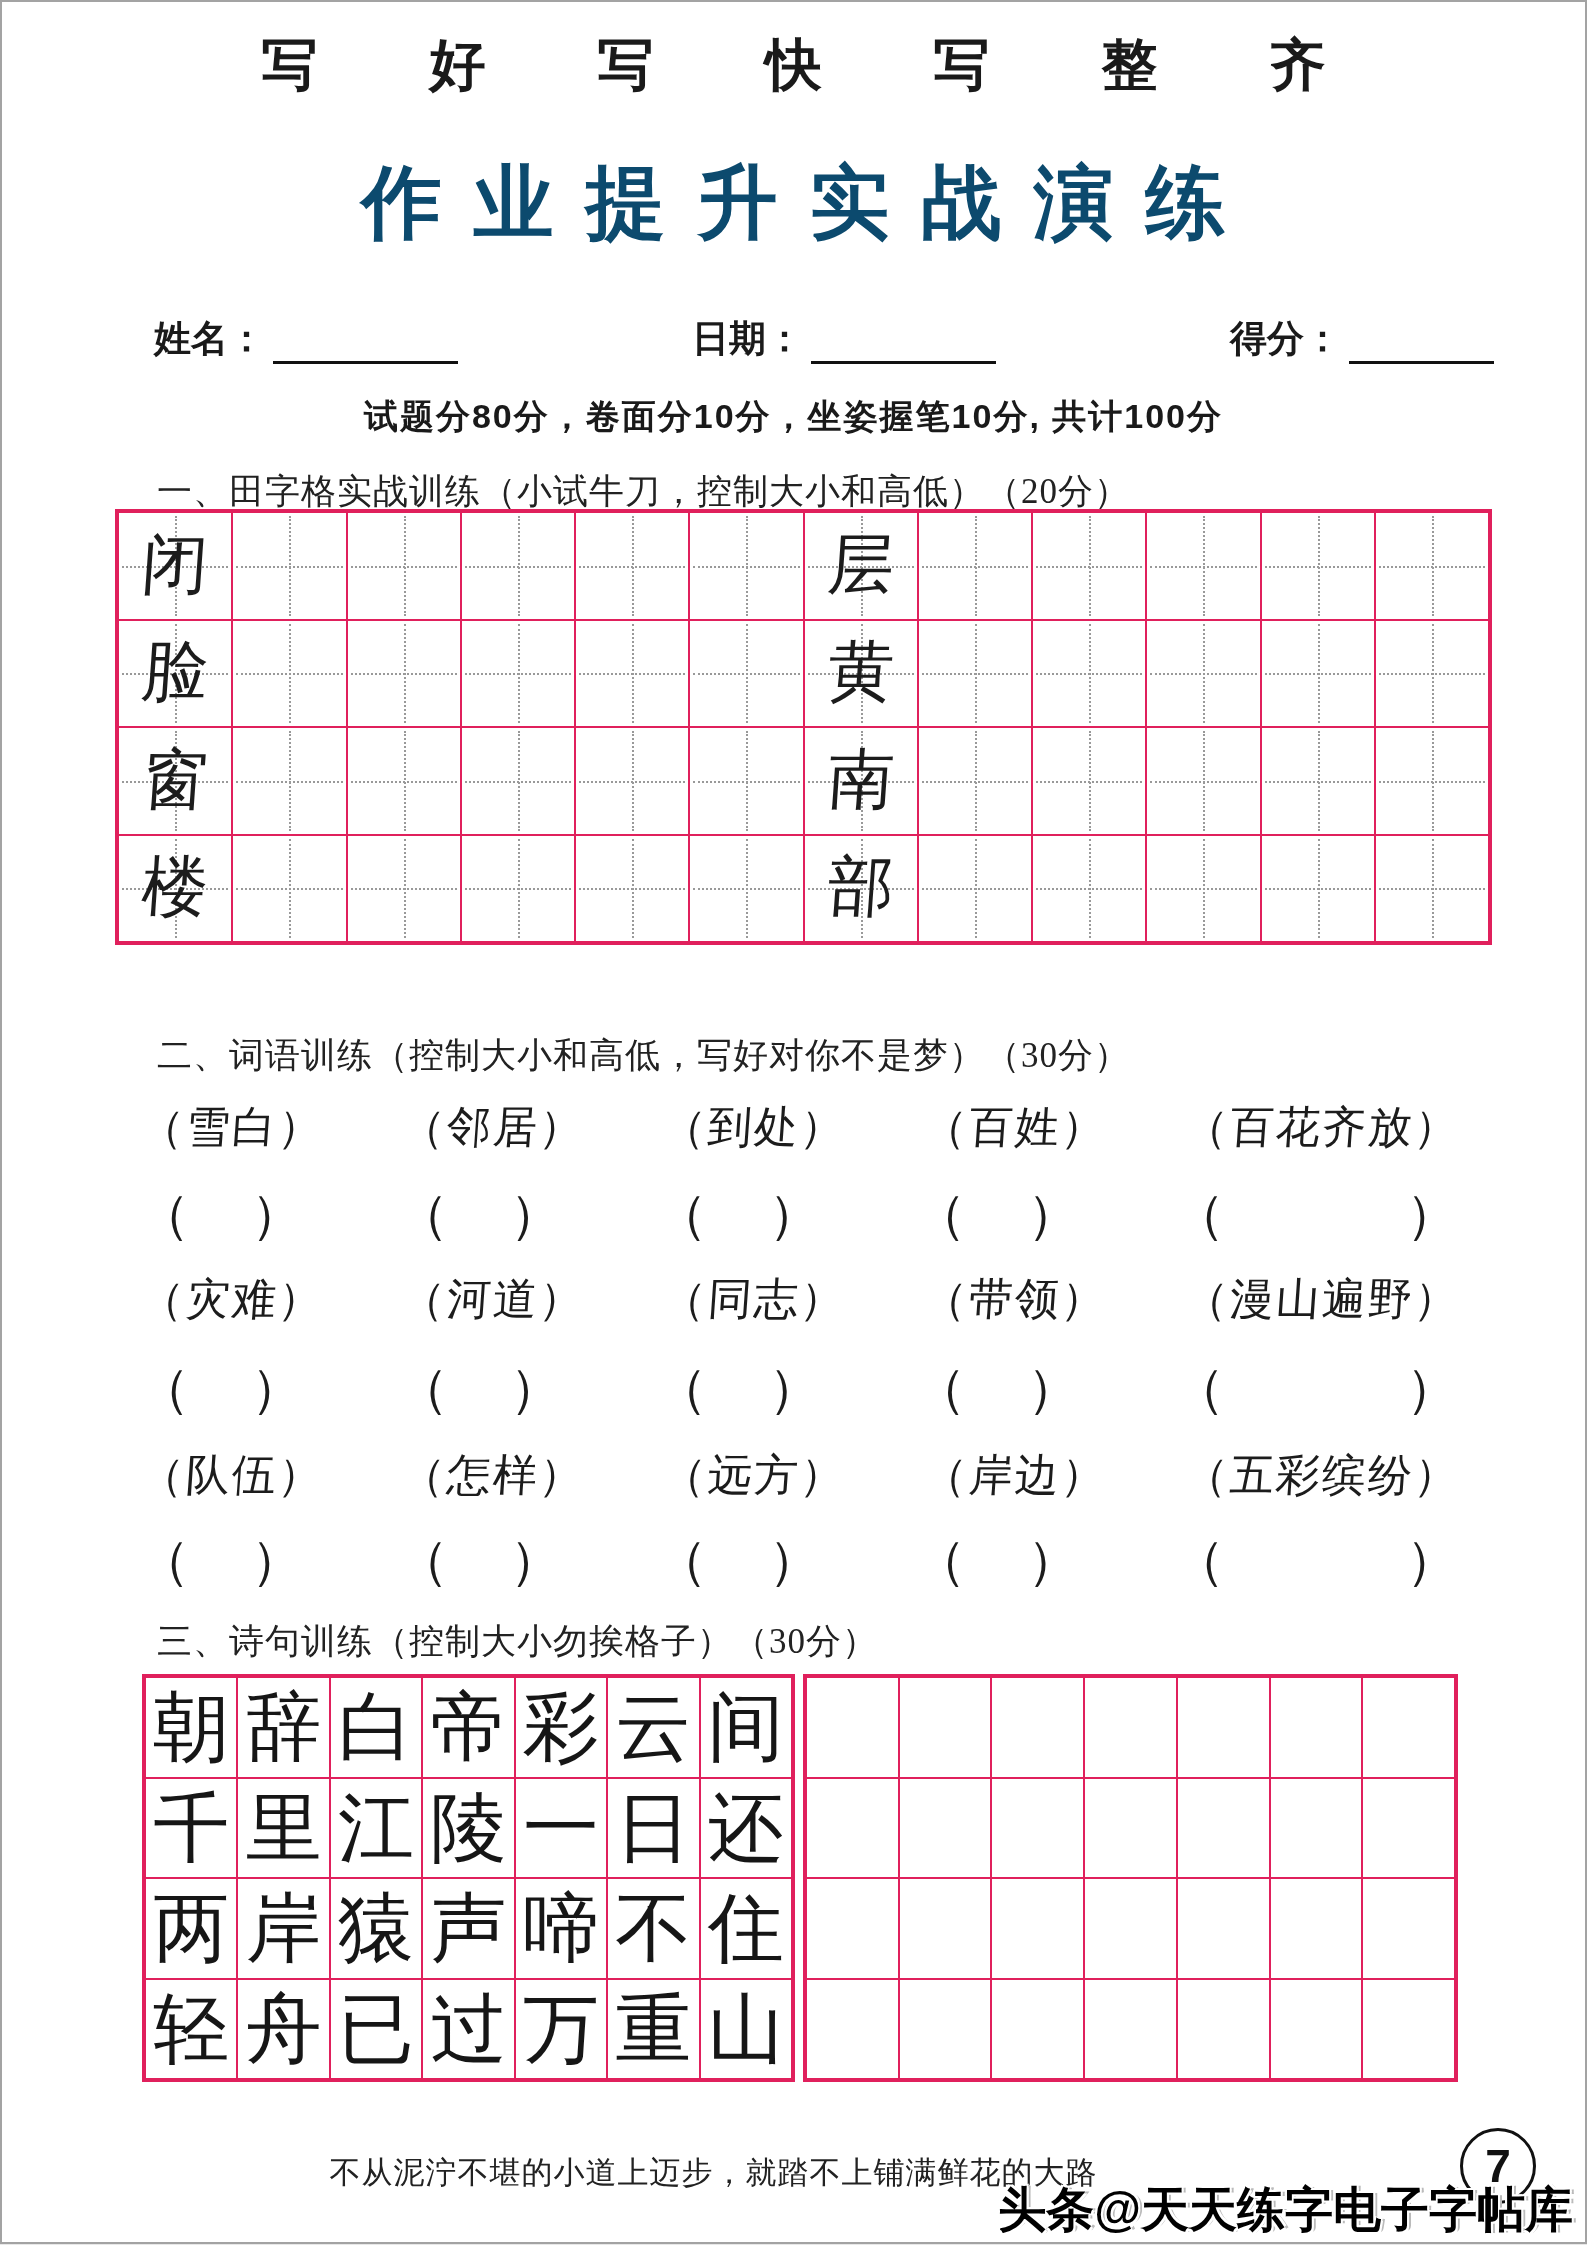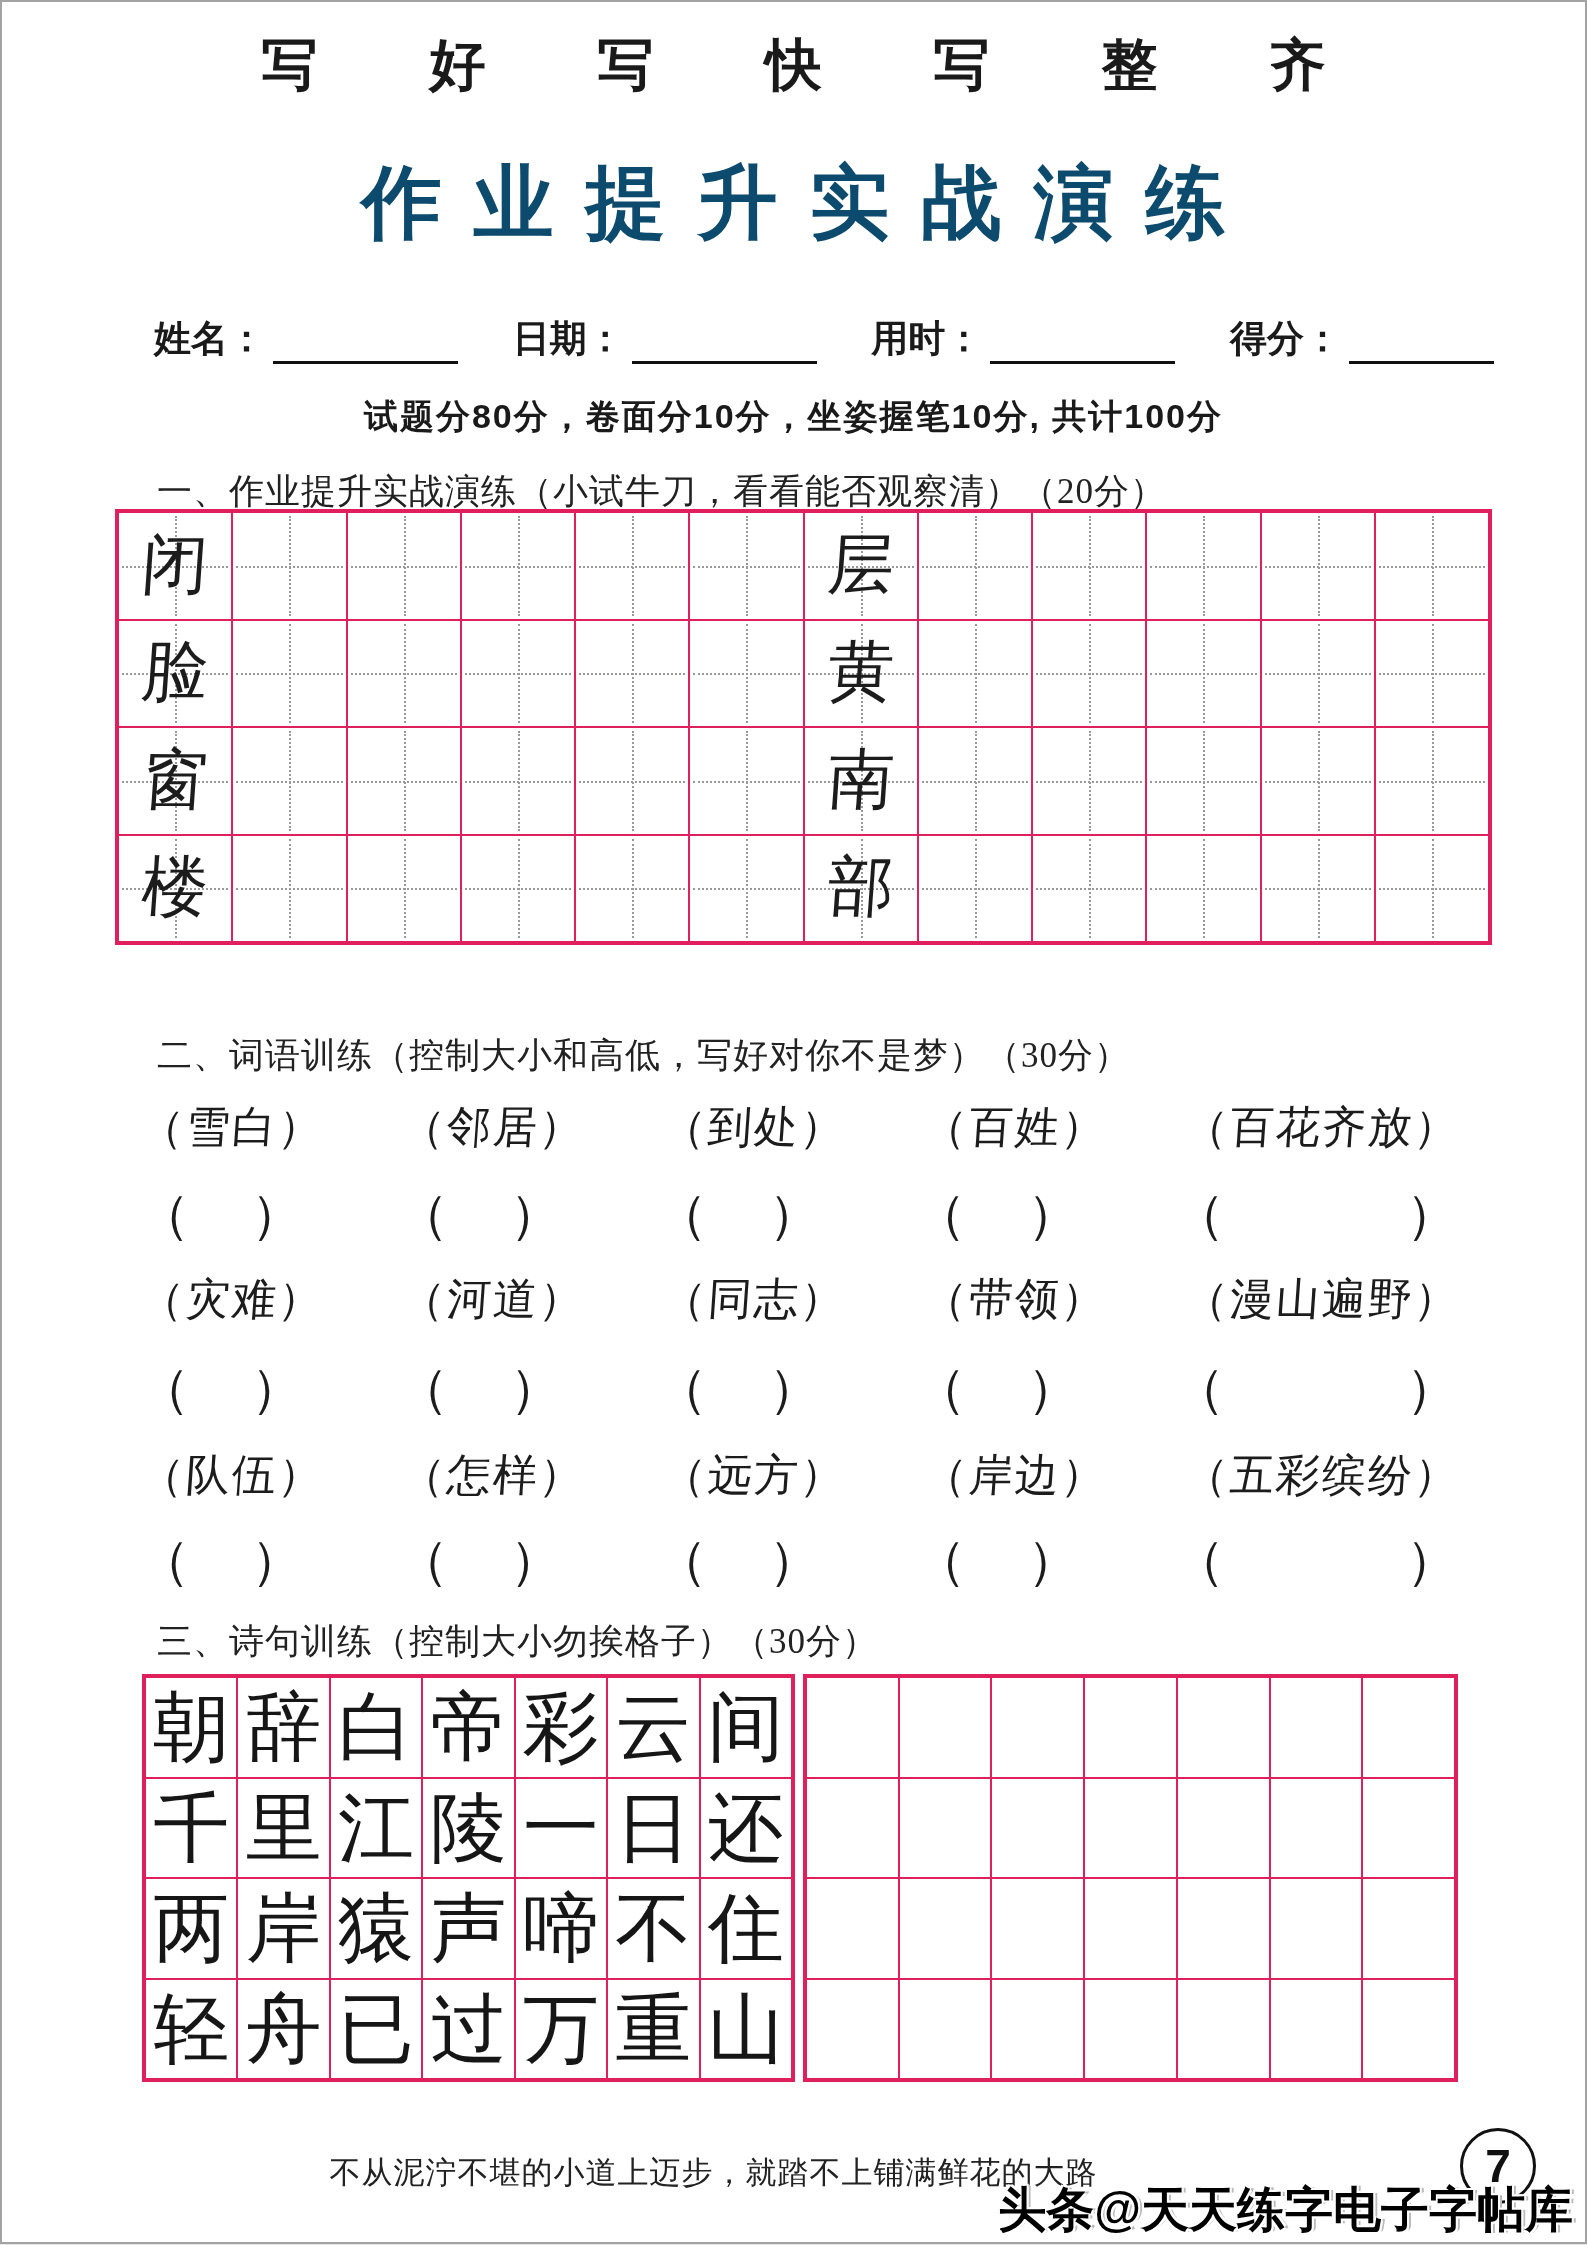--- a/index.html
+++ b/index.html
@@ -104,32 +104,28 @@
   <div class="form-row">
     <span class="form-field">
       <span>姓名：</span>
       <span class="blank"></span>
     </span>
     <span class="form-field">
       <span>日期：</span>
       <span class="blank"></span>
     </span>
     <span class="form-field">
-      <span>用时：</span>
-      <span class="blank"></span>
-    </span>
-    <span class="form-field">
       <span>得分：</span>
       <span class="blank short"></span>
     </span>
   </div>
 
   <div class="score-note">试题分80分，卷面分10分，坐姿握笔10分, 共计100分</div>
 
-  <div class="sec-heading sec1">一、作业提升实战演练（小试牛刀，看看能否观察清）（20分）</div>
+  <div class="sec-heading sec1">一、田字格实战训练（小试牛刀，控制大小和高低）（20分）</div>
   <div class="tgrid">
       <div class="tcell">
         <span class="hand">闭</span>
       </div>
       <div class="tcell"></div>
       <div class="tcell"></div>
       <div class="tcell"></div>
       <div class="tcell"></div>
       <div class="tcell"></div>
       <div class="tcell">

